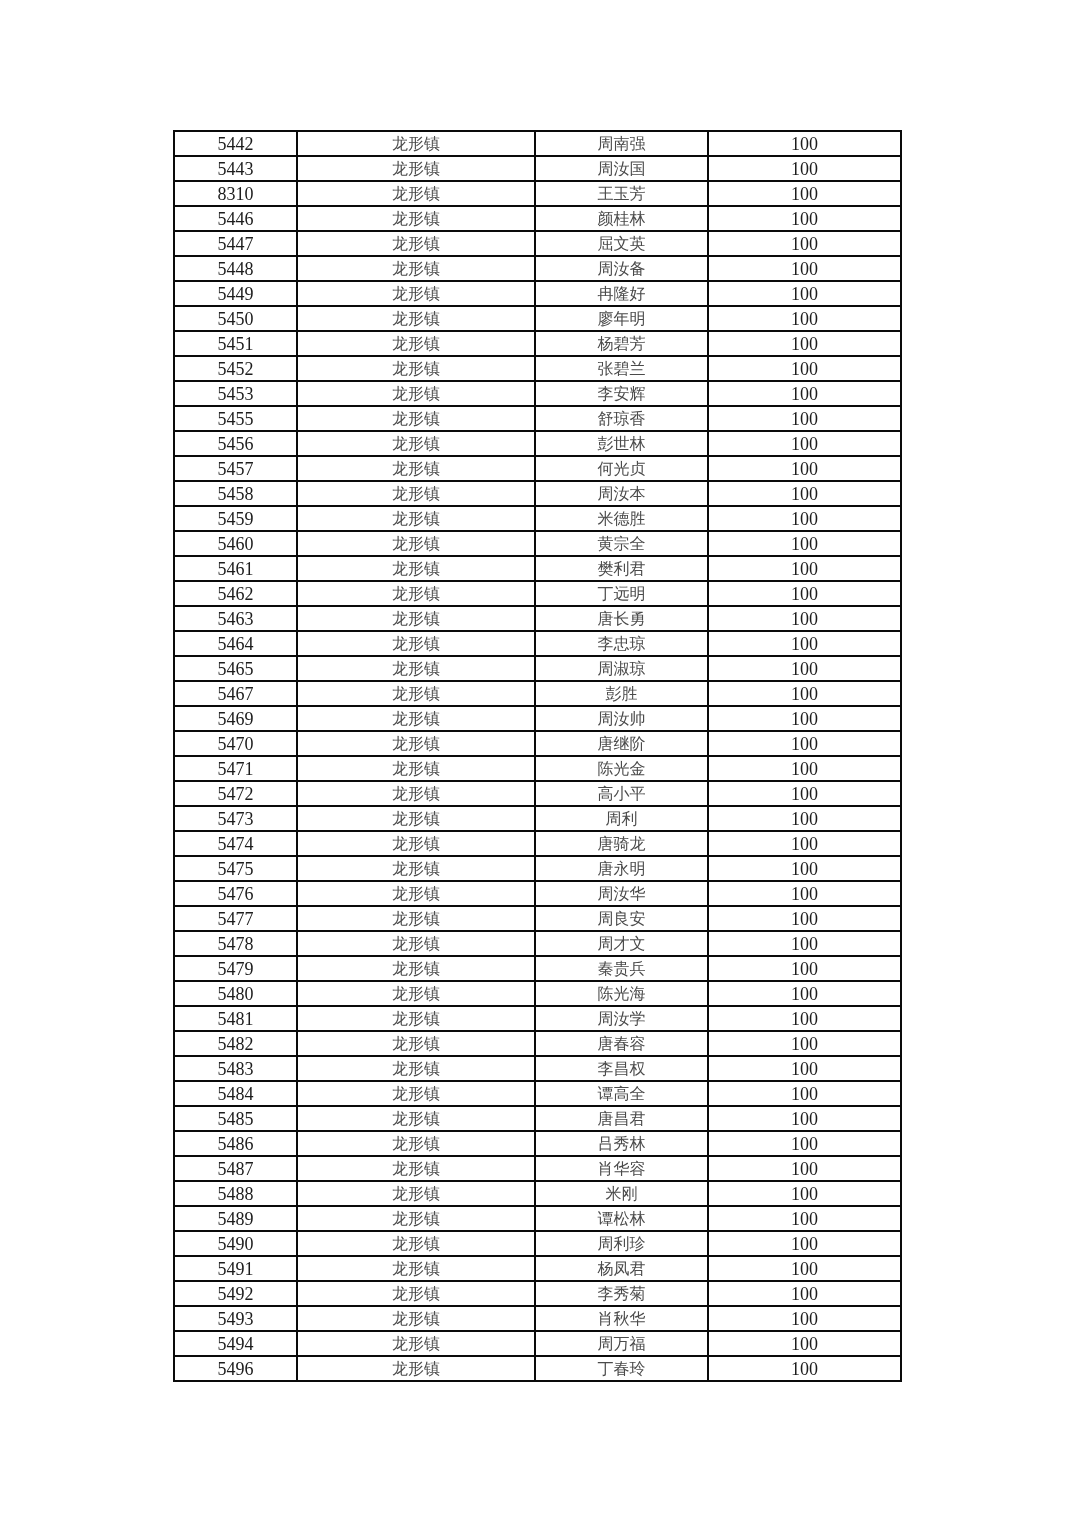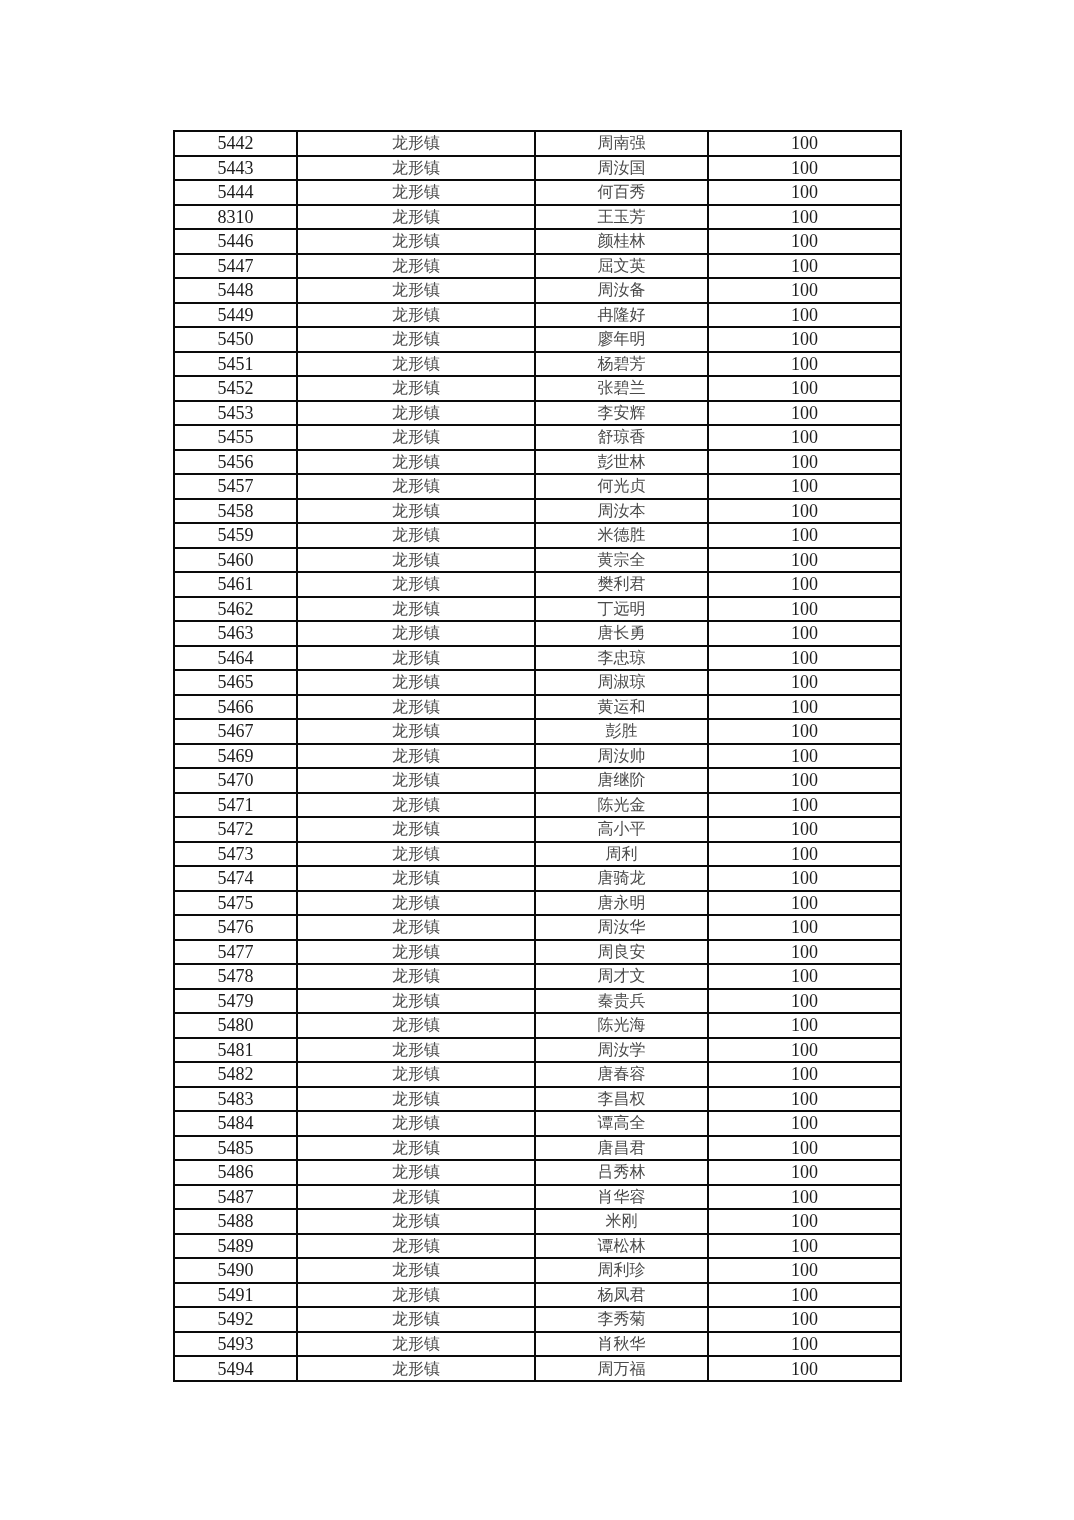--- a/index.html
+++ b/index.html
@@ -66,26 +66,20 @@
           <td class="cell-name">周南强</td>
           <td class="cell-score">100</td>
         </tr>
         <tr>
           <td class="cell-id">5443</td>
           <td class="cell-town">龙形镇</td>
           <td class="cell-name">周汝国</td>
           <td class="cell-score">100</td>
         </tr>
         <tr>
-          <td class="cell-id">5444</td>
-          <td class="cell-town">龙形镇</td>
-          <td class="cell-name">何百秀</td>
-          <td class="cell-score">100</td>
-        </tr>
-        <tr>
           <td class="cell-id">8310</td>
           <td class="cell-town">龙形镇</td>
           <td class="cell-name">王玉芳</td>
           <td class="cell-score">100</td>
         </tr>
         <tr>
           <td class="cell-id">5446</td>
           <td class="cell-town">龙形镇</td>
           <td class="cell-name">颜桂林</td>
           <td class="cell-score">100</td>
@@ -192,26 +186,20 @@
           <td class="cell-name">李忠琼</td>
           <td class="cell-score">100</td>
         </tr>
         <tr>
           <td class="cell-id">5465</td>
           <td class="cell-town">龙形镇</td>
           <td class="cell-name">周淑琼</td>
           <td class="cell-score">100</td>
         </tr>
         <tr>
-          <td class="cell-id">5466</td>
-          <td class="cell-town">龙形镇</td>
-          <td class="cell-name">黄运和</td>
-          <td class="cell-score">100</td>
-        </tr>
-        <tr>
           <td class="cell-id">5467</td>
           <td class="cell-town">龙形镇</td>
           <td class="cell-name">彭胜</td>
           <td class="cell-score">100</td>
         </tr>
         <tr>
           <td class="cell-id">5469</td>
           <td class="cell-town">龙形镇</td>
           <td class="cell-name">周汝帅</td>
           <td class="cell-score">100</td>
@@ -357,17 +345,23 @@
         <tr>
           <td class="cell-id">5493</td>
           <td class="cell-town">龙形镇</td>
           <td class="cell-name">肖秋华</td>
           <td class="cell-score">100</td>
         </tr>
         <tr>
           <td class="cell-id">5494</td>
           <td class="cell-town">龙形镇</td>
           <td class="cell-name">周万福</td>
+          <td class="cell-score">100</td>
+        </tr>
+        <tr>
+          <td class="cell-id">5496</td>
+          <td class="cell-town">龙形镇</td>
+          <td class="cell-name">丁春玲</td>
           <td class="cell-score">100</td>
         </tr>
       </tbody>
   </table>
 </div>
 
 </body></html>

